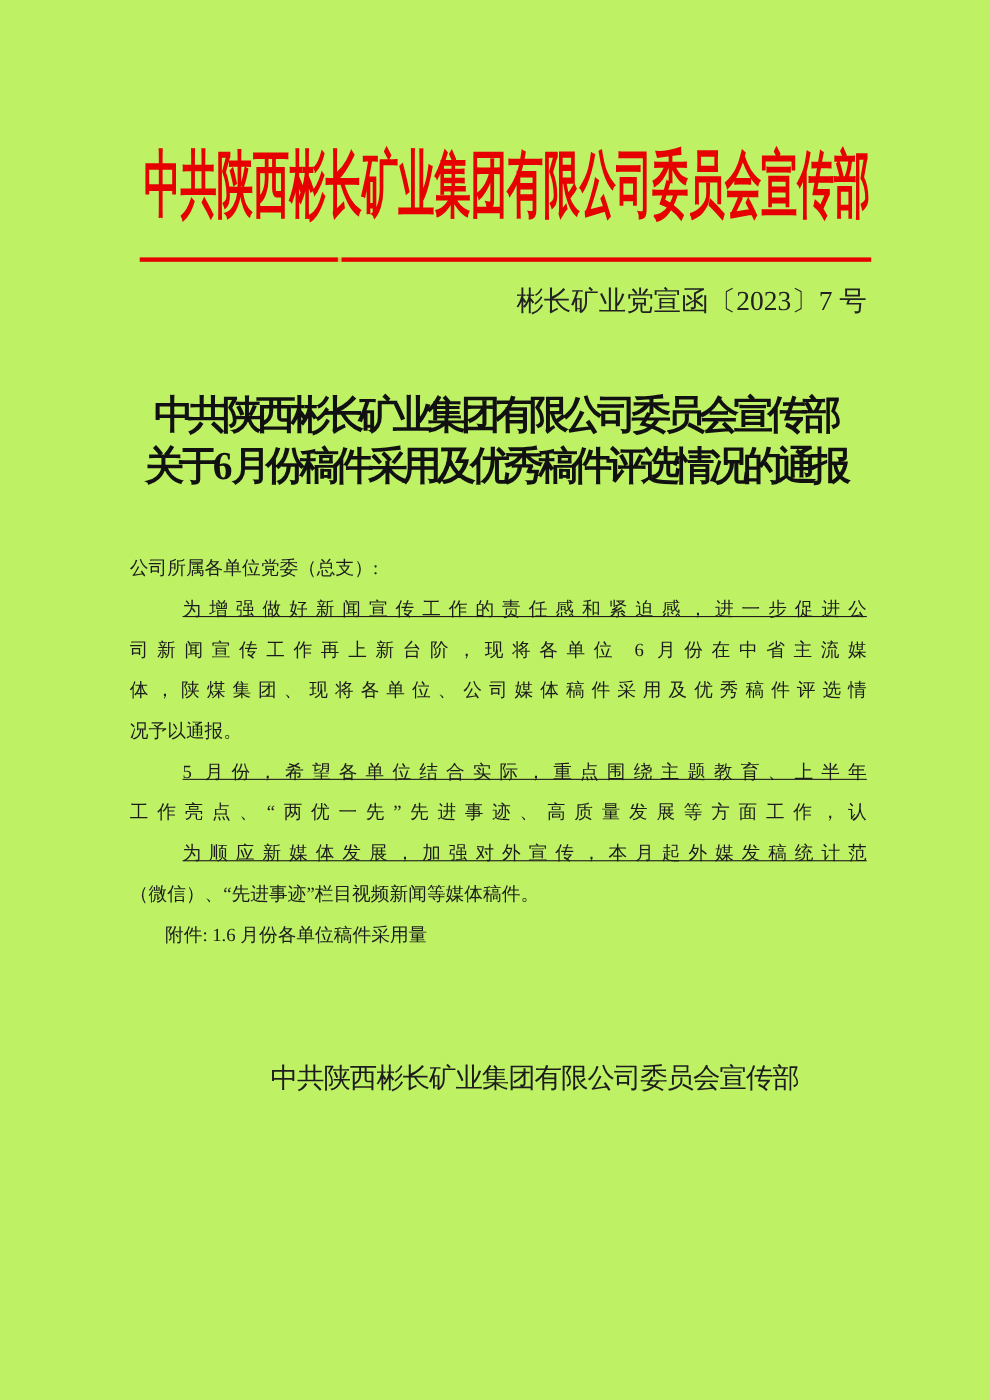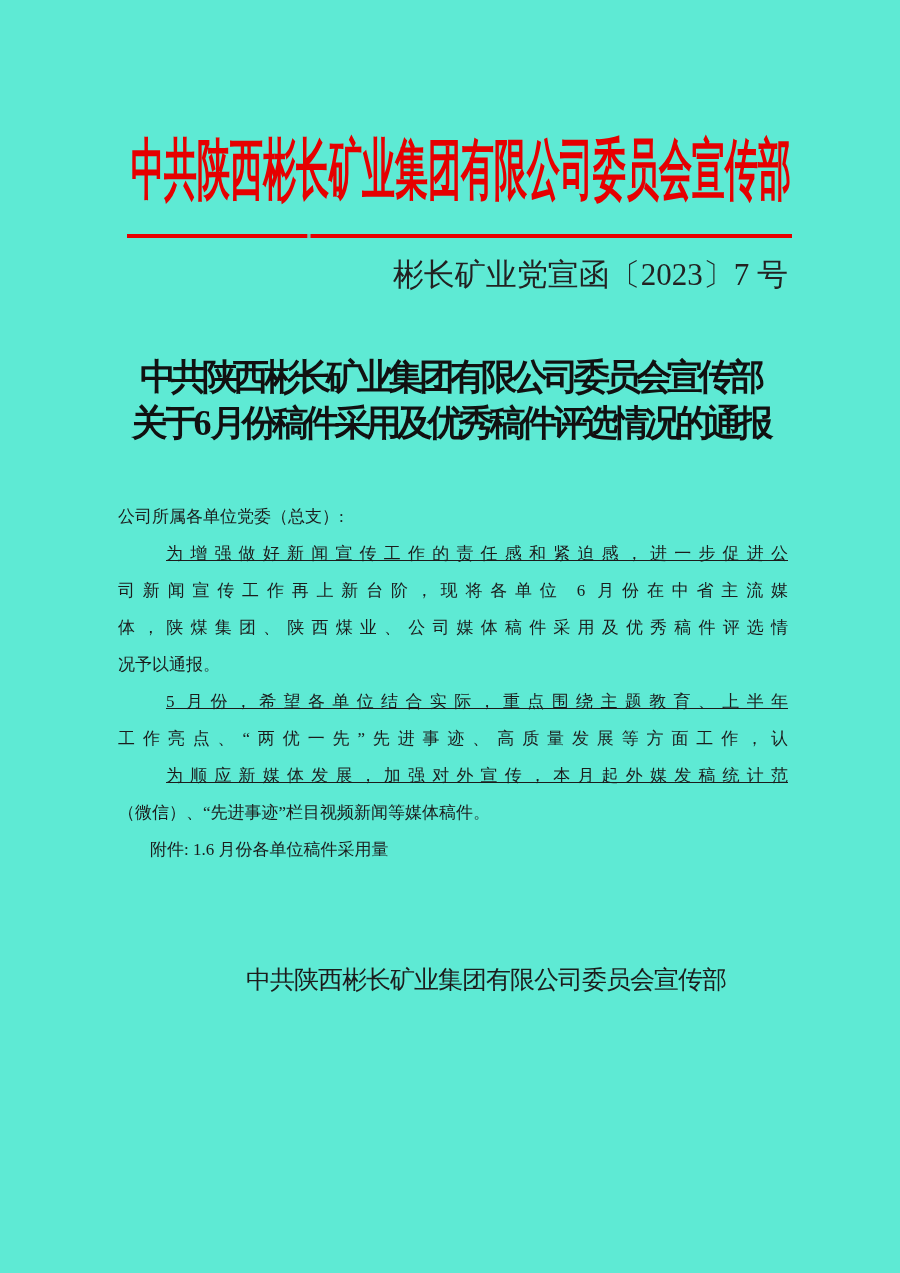--- a/index.html
+++ b/index.html
@@ -5,21 +5,21 @@
   html, body {
     margin: 0;
     padding: 0;
     background: #ffffff;
   }
   .page {
     position: relative;
     width: 900px;
     height: 1273px;
     margin: 0 auto;
-    background: #5eead4;
+    background: #bef264;
     font-family: "Liberation Serif", "DejaVu Serif", serif;
     color: #1c1c1c;
     overflow: hidden;
   }
   
   .red-head {
     margin-top: 136px;
     height: 68px;
     text-align: center;
     padding-left: 22px;
@@ -43,21 +43,21 @@
     background: linear-gradient(90deg,
       #e60000 0%, #e60000 27.0%,
       rgba(230,0,0,0.15) 27.2%, rgba(230,0,0,0.15) 27.5%,
       #e60000 27.7%, #e60000 100%);
   }
   
   .doc-no {
     margin-top: 22px;
     padding-right: 112px;
     text-align: right;
-    font-size: 31px;
+    font-size: 25px;
     line-height: 30px;
     color: #222;
   }
   
   .doc-title {
     margin-top: 64px;
     text-align: center;
     font-weight: bold;
     font-size: 36px;
     letter-spacing: -5px;
@@ -102,21 +102,21 @@
 
   <div class="doc-title">
     <div>中共陕西彬长矿业集团有限公司委员会宣传部</div>
     <div>关于6 月份稿件采用及优秀稿件评选情况的通报</div>
   </div>
 
   <div class="body-text">
     <div class="line">公司所属各单位党委（总支）:</div>
     <div class="line ind j">为增强做好新闻宣传工作的责任感和紧迫感，进一步促进公</div>
     <div class="line j">司新闻宣传工作再上新台阶，现将各单位 6 月份在中省主流媒</div>
-    <div class="line j">体，陕煤集团、陕西煤业、公司媒体稿件采用及优秀稿件评选情</div>
+    <div class="line j">体，陕煤集团、现将各单位、公司媒体稿件采用及优秀稿件评选情</div>
     <div class="line">况予以通报。</div>
     <div class="line ind j">5 月份，希望各单位结合实际，重点围绕主题教育、上半年</div>
     <div class="line j">工作亮点、“两优一先”先进事迹、高质量发展等方面工作，认</div>
     <div class="line ind j">为顺应新媒体发展，加强对外宣传，本月起外媒发稿统计范</div>
     <div class="line">（微信）、“先进事迹”栏目视频新闻等媒体稿件。</div>
     <div class="line att1">附件: 1.6 月份各单位稿件采用量</div>
   </div>
 
   <div class="sign-block">
     <div class="sign-name">中共陕西彬长矿业集团有限公司委员会宣传部</div>

